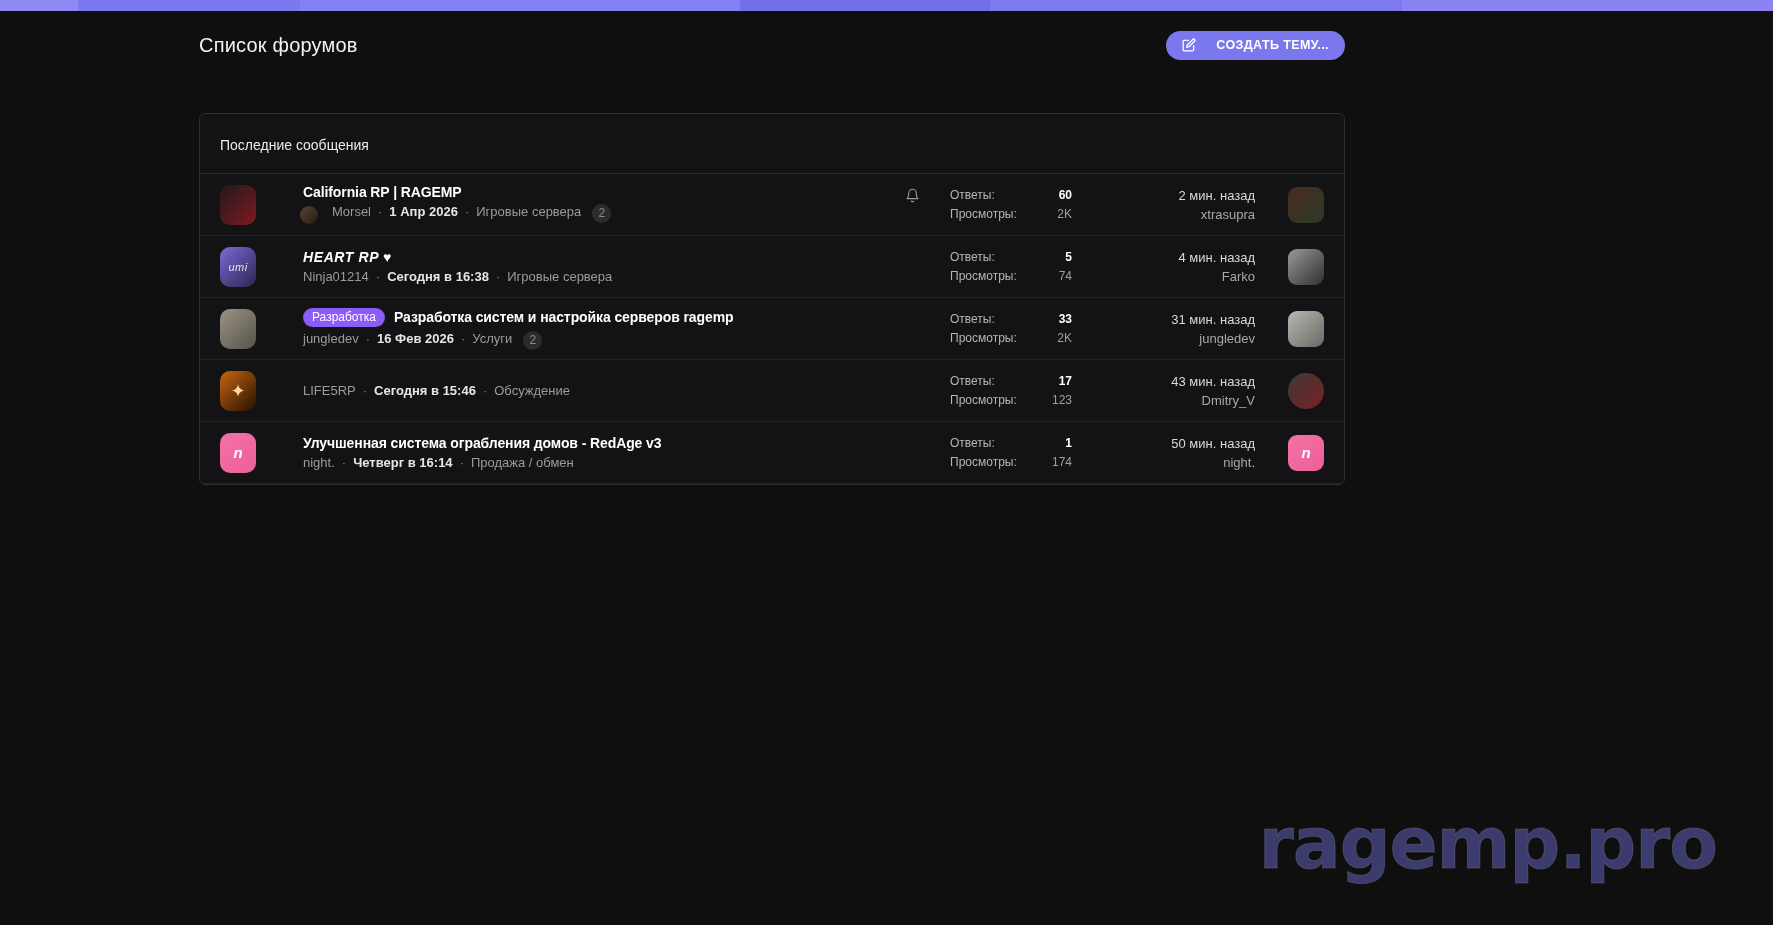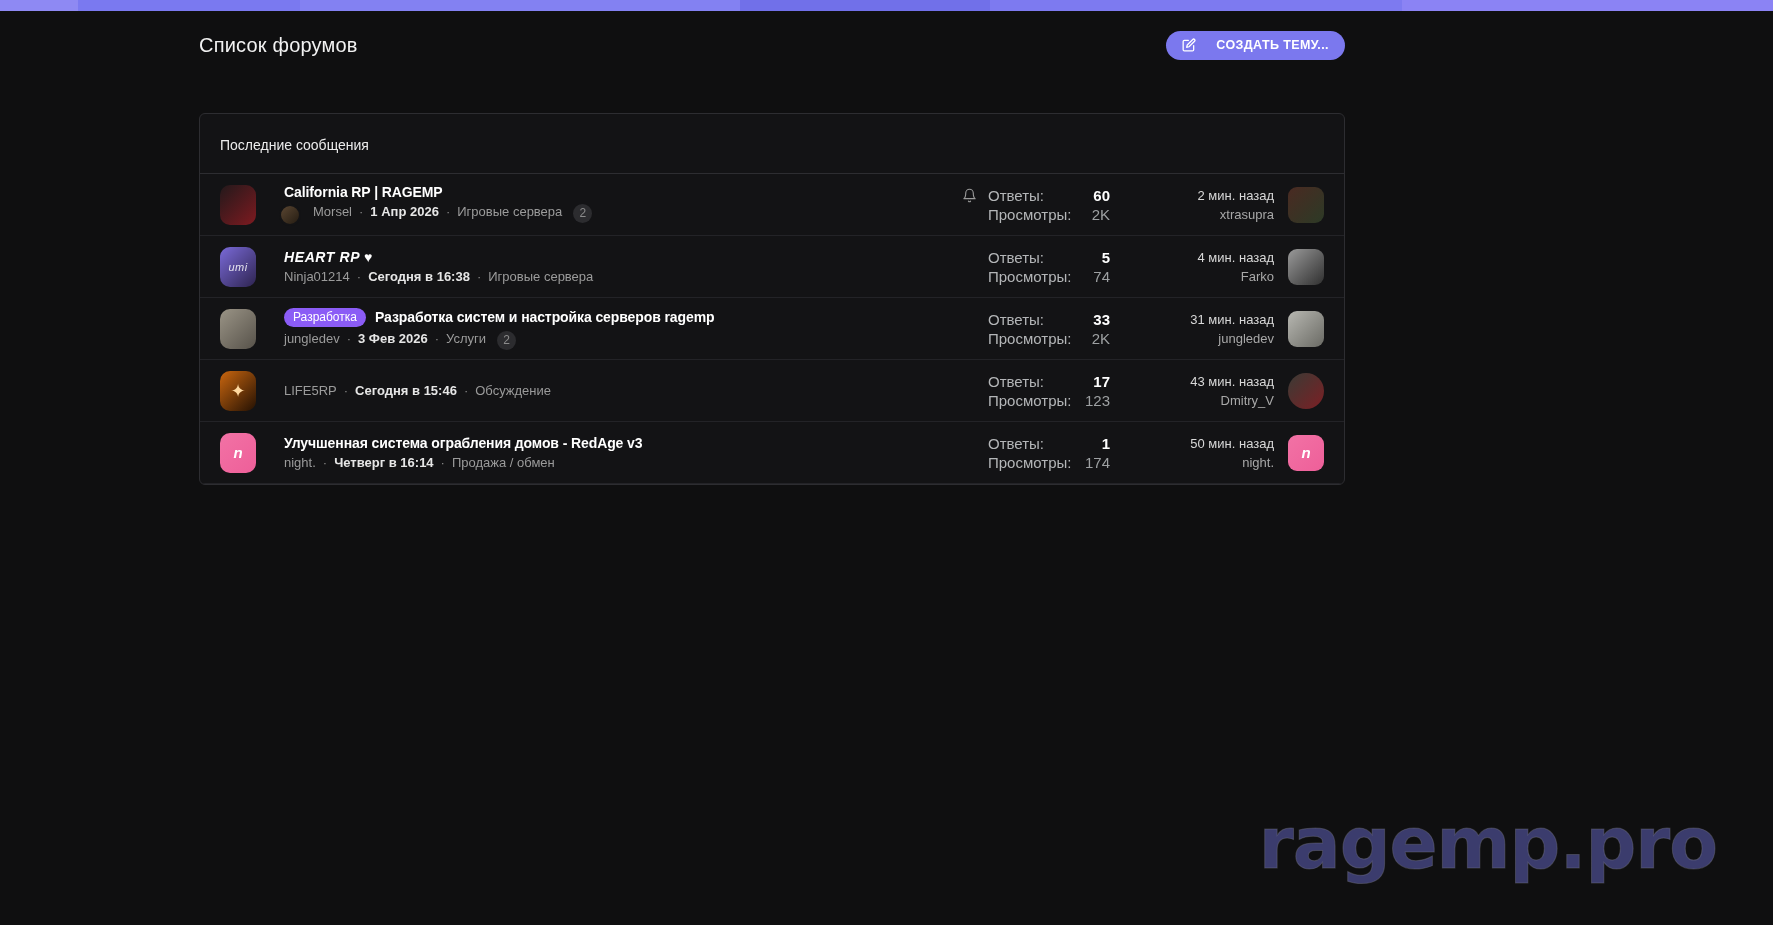--- a/index.html
+++ b/index.html
@@ -40,20 +40,21 @@
   }
   .panel-header {
     padding:23px 20px 20px 20px;
     font-size:14px; color:#ececec;
     border-bottom:1px solid #2d2d31;
   }
   .row {
     height:62px; padding:0 20px;
     display:flex; align-items:center;
     border-bottom:1px solid #232327;
+    gap:19px;
   }
   .icon-wrap { width:64px; flex:0 0 64px; }
   .ticon {
     width:36px; height:40px; border-radius:10px;
     display:flex; align-items:center; justify-content:center;
     cursor:pointer; overflow:hidden;
     color:#fff;
   }
   .main { flex:1 1 auto; min-width:0; display:flex; flex-direction:column; justify-content:center; gap:4px; }
   .title-line { display:flex; align-items:center; white-space:nowrap; overflow:hidden; }
@@ -79,21 +80,21 @@
     display:inline-flex; align-items:center; justify-content:center;
   }
   .cbadge:empty { display:none; }
   .mini-ava {
     width:22px; height:22px; border-radius:50%;
     flex:0 0 auto; margin-right:12px; margin-left:-5px;
     border:2px solid #131315;
   }
   .bell-slot { width:26px; flex:0 0 26px; transform:translateY(-9px); }
   .bell-slot svg { width:15px; height:15px; display:block; }
-  .stats { width:122px; flex:0 0 122px; font-size:15px; line-height:19px; }
+  .stats { width:122px; flex:0 0 122px; font-size:12px; line-height:19px; }
   .stat-line { display:flex; justify-content:space-between; }
   .sl { color:#b4b6b8; }
   .sv.replies { color:#ffffff; font-weight:700; }
   .sv.views { color:#9da0a2; }
   .last { width:140px; flex:0 0 140px; margin-left:24px; margin-right:14px; text-align:right; font-size:13px; line-height:19px; }
   .last .time { color:#d8d8d8; }
   .last .user { color:#a8a8a8; cursor:pointer; }
   .ava {
     width:36px; height:36px; border-radius:9px; flex:0 0 36px;
     display:flex; align-items:center; justify-content:center;
@@ -222,21 +223,21 @@
       <div class="icon-wrap">
         <div class="ticon" style="background: linear-gradient(135deg, rgb(154, 148, 134), rgb(87, 82, 74));"></div>
       </div>
       <div class="main">
         <div class="title-line">
           <span class="lbadge">Разработка</span>
           <a class="t-title">Разработка систем и настройка серверов ragemp</a>
         </div>
         <div class="meta">
           <span class="m author">jungledev</span>
-          <span class="m date">3 Фев 2026</span>
+          <span class="m date">16 Фев 2026</span>
           <span class="m cat">Услуги</span>
           <span class="cbadge">2</span>
         </div>
       </div>
       <div class="bell-slot"></div>
       <div class="stats">
         <div class="stat-line">
             <span class="sl">Ответы:</span>
             <span class="sv replies">33</span>
           </div>

